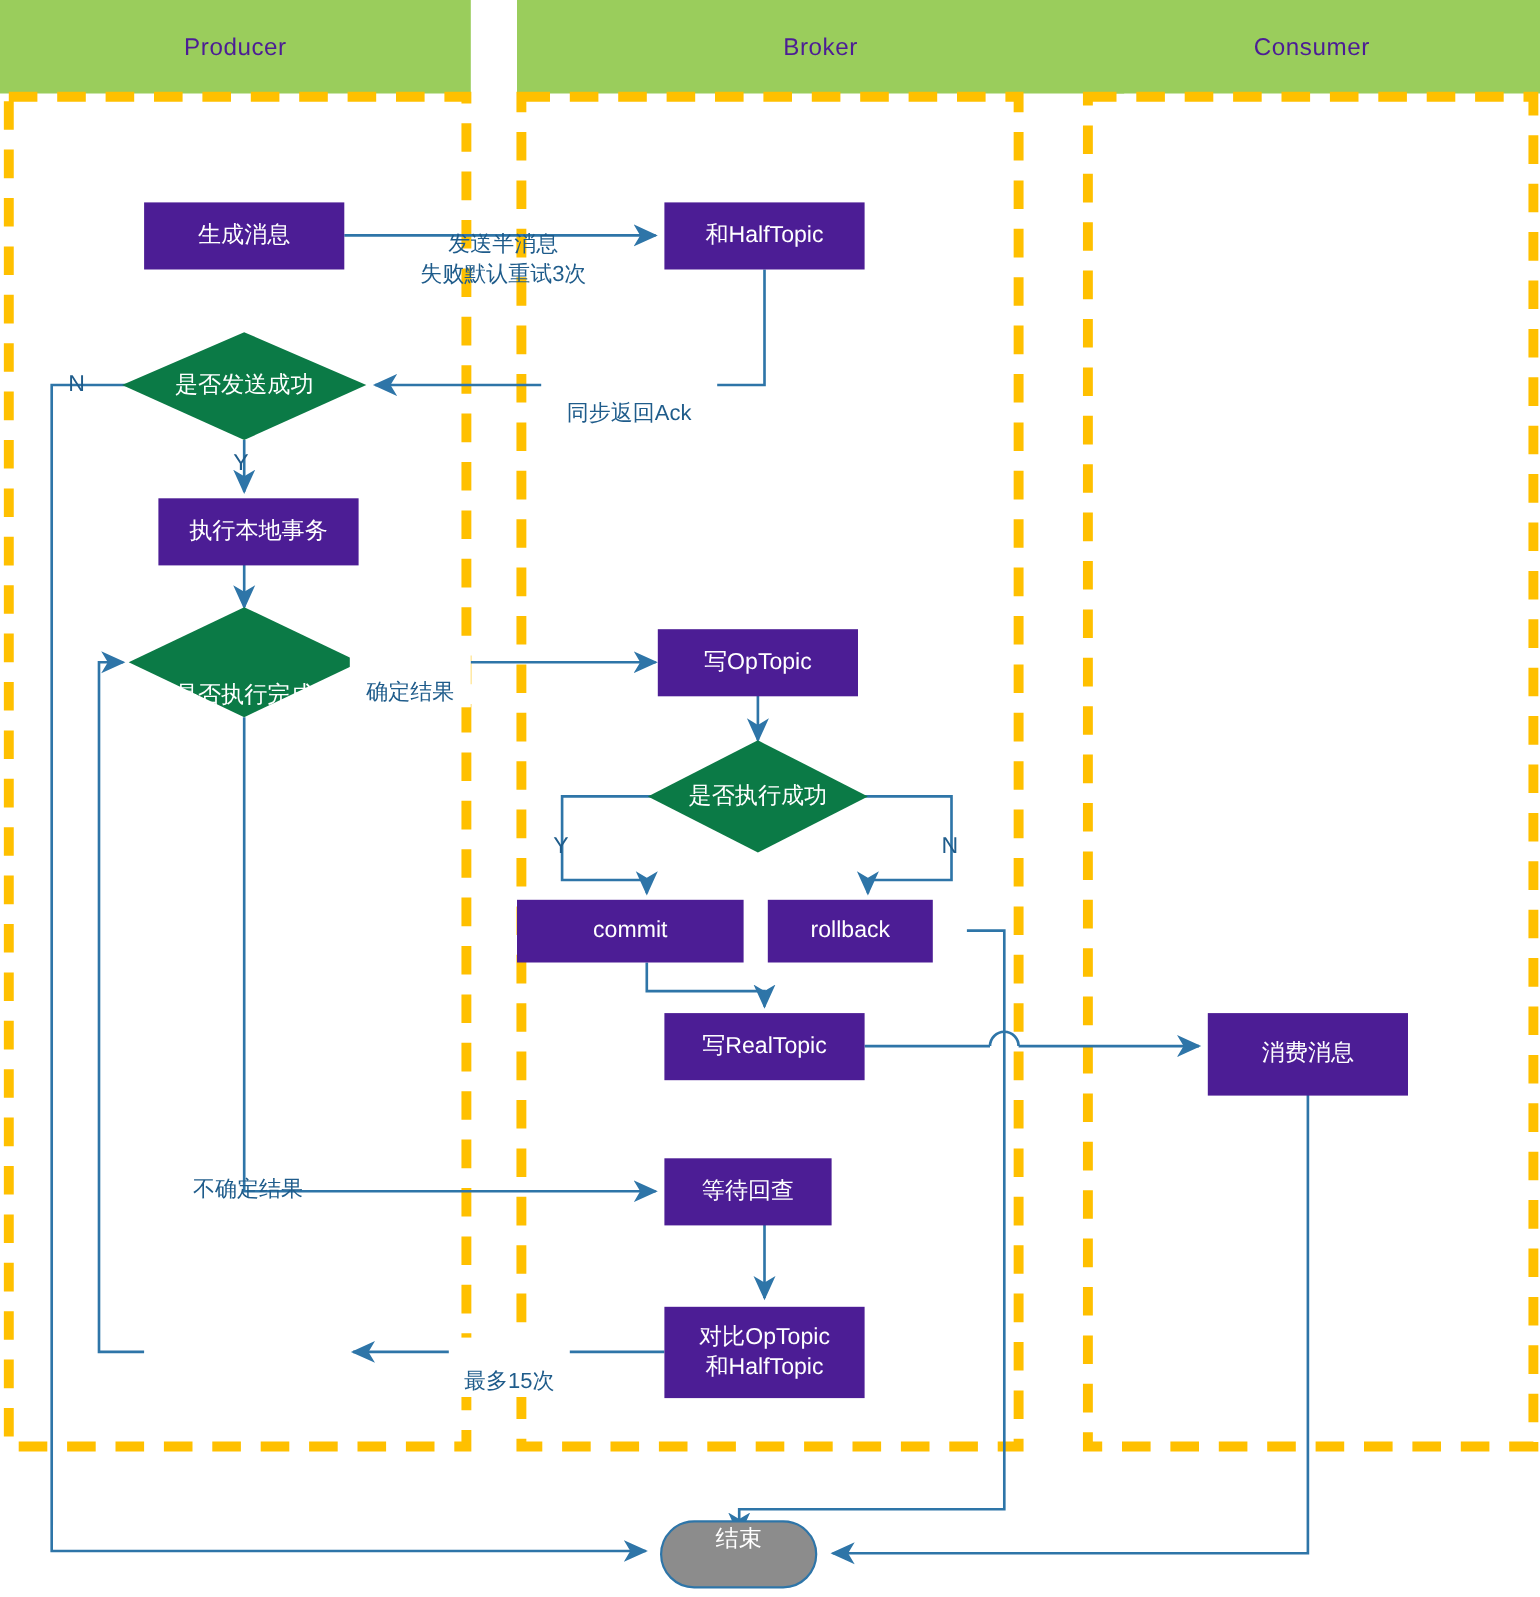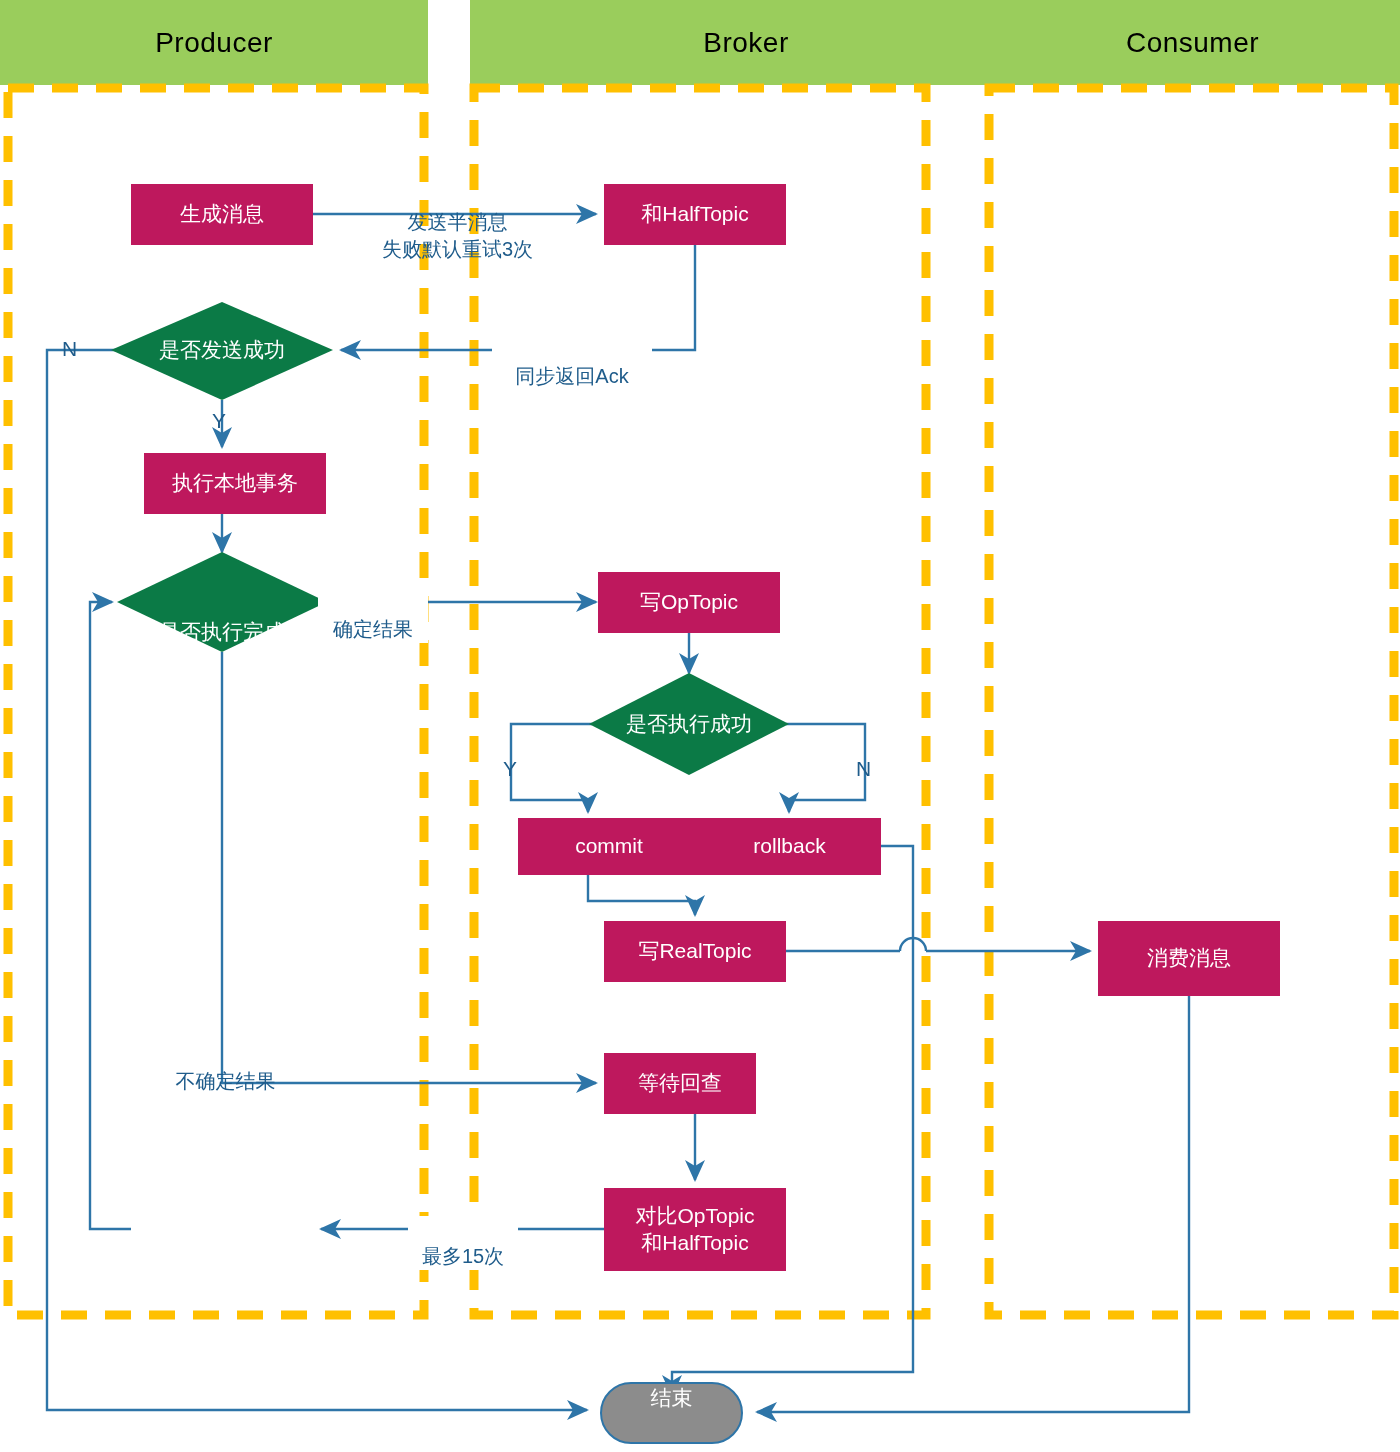--- a/index.html
+++ b/index.html
@@ -22,28 +22,28 @@
     height: 1452px;
   }
   .lane-header {
     position: absolute;
     background: #9ACD5C;
     display: flex;
     align-items: center;
     justify-content: center;
   }
   .lane-header span {
-    color: #000000;
-    font-size: 28px;
+    color: #4c1d95;
+    font-size: 22px;
     font-weight: 400;
     letter-spacing: 0.5px;
   }
   .node {
     position: absolute;
-    background: #be185d;
+    background: #4c1d95;
     display: flex;
     align-items: center;
     justify-content: center;
     text-align: center;
     line-height: 1.25;
   }
   .node span {
     color: #ffffff;
     font-size: 21px;
     white-space: pre-line;
@@ -176,25 +176,25 @@
   </div>
 
   <div class="node" style="left:144px; top:453px; width:182px; height:61px;">
     <span>执行本地事务</span>
   </div>
 
   <div class="node" style="left:598px; top:572px; width:182px; height:61px;">
     <span>写OpTopic</span>
   </div>
 
-  <div class="node" style="left:518px; top:818px; width:182px; height:57px;">
+  <div class="node" style="left:470px; top:818px; width:206px; height:57px;">
     <span>commit</span>
   </div>
 
-  <div class="node" style="left:698px; top:818px; width:183px; height:57px;">
+  <div class="node" style="left:698px; top:818px; width:150px; height:57px;">
     <span>rollback</span>
   </div>
 
   <div class="node" style="left:604px; top:921px; width:182px; height:61px;">
     <span>写RealTopic</span>
   </div>
 
   <div class="node" style="left:1098px; top:921px; width:182px; height:75px;">
     <span>消费消息</span>
   </div>

